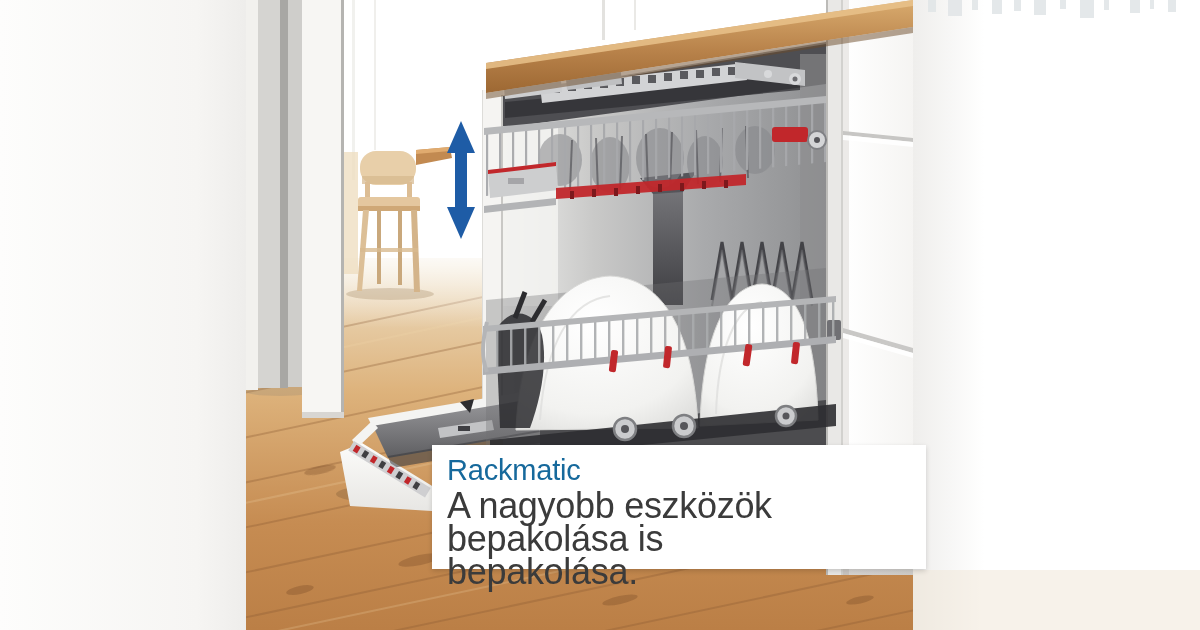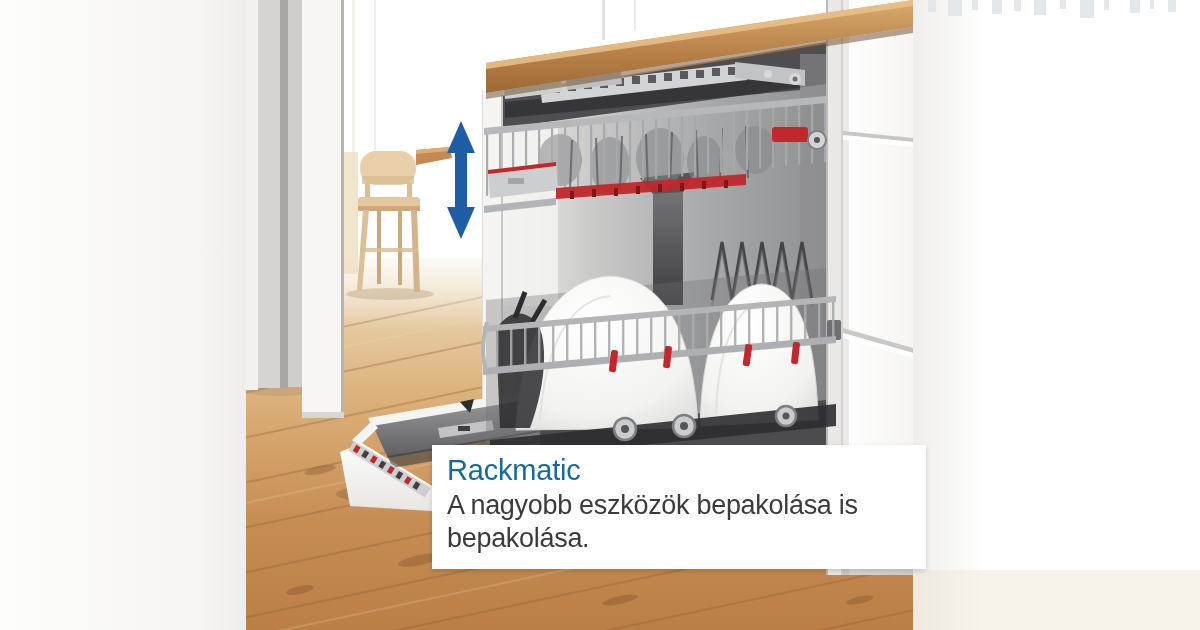--- a/index.html
+++ b/index.html
@@ -14,21 +14,21 @@
     position:absolute;left:420px;top:445px;width:494px;height:124px;
     background:var(--card-background,#ffffff);
     box-shadow:0 2px 5px rgba(0,0,0,.16);
     box-sizing:border-box;padding:9px 10px 0 15px;margin-left:12px;
   }
   .info-card .title{
     font-size:29px;line-height:32px;letter-spacing:-.2px;
     color:var(--title-blue,#16699c);
   }
   .info-card .body{
-    font-size:27px;line-height:33px;letter-spacing:-.3px;
+    font-size:36px;line-height:33px;letter-spacing:-.3px;
     color:var(--body-text,#3b3b3b);margin-top:3px;
   }
 </style>
 </head>
 <body>
 
 <div class="scene">
   <svg width="1200" height="630" viewBox="0 0 1200 630">
     <defs>
       <linearGradient id="wallG" x1="0" y1="0" x2="1" y2="0">

